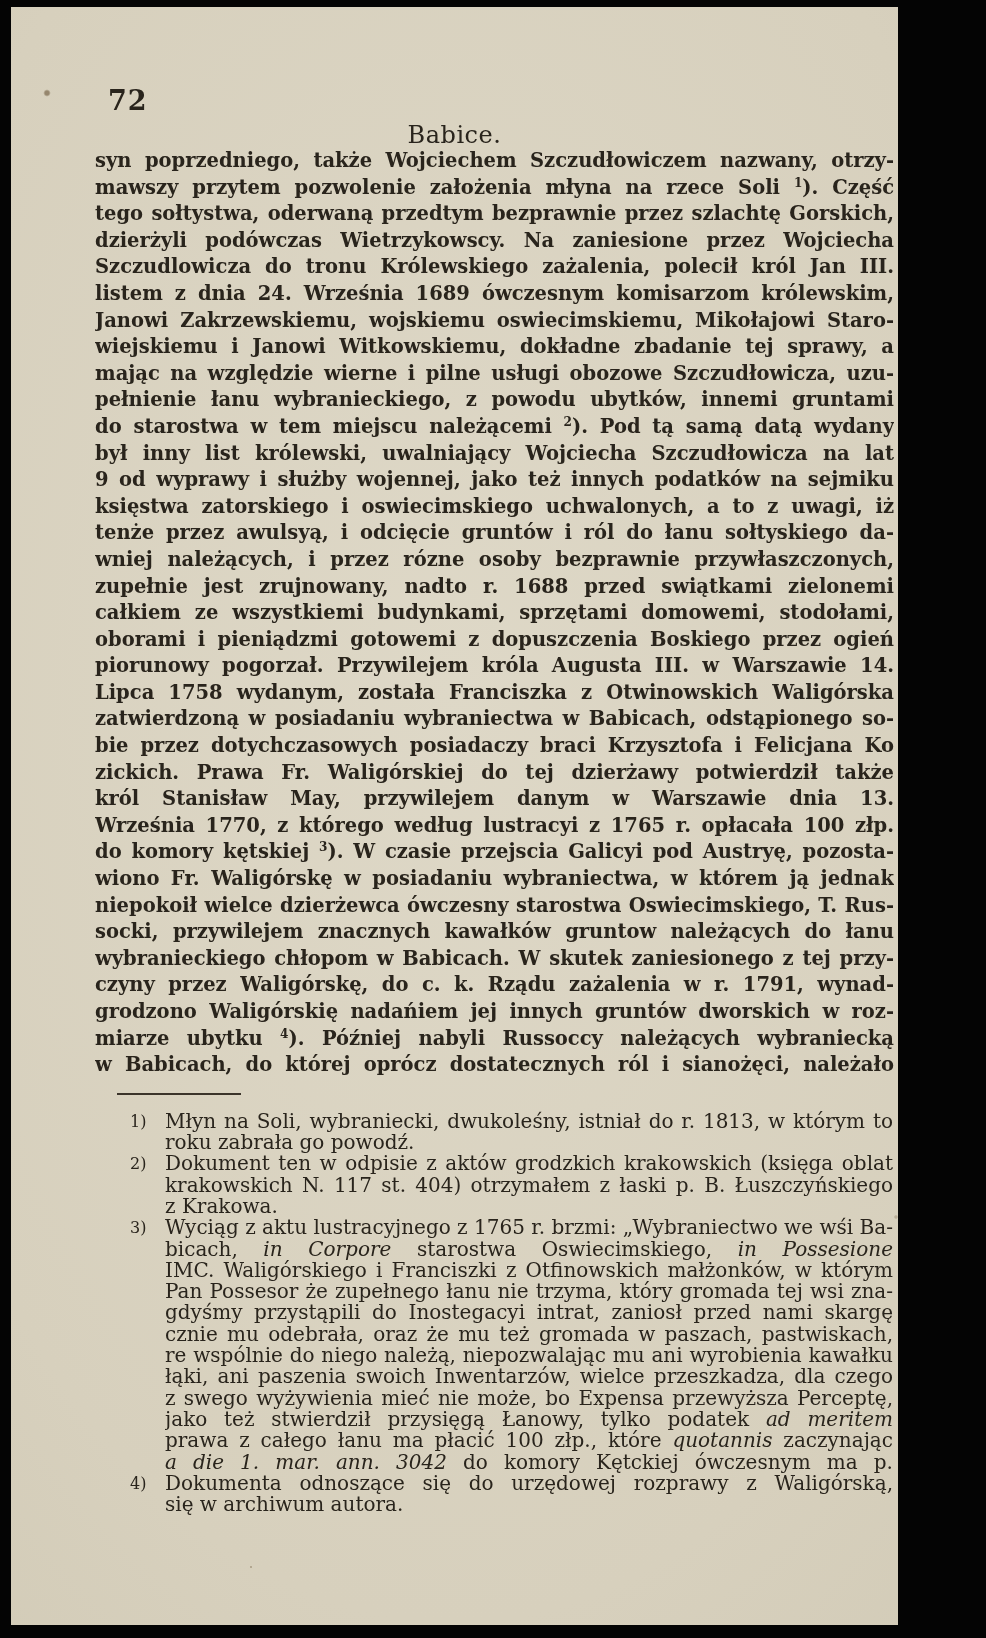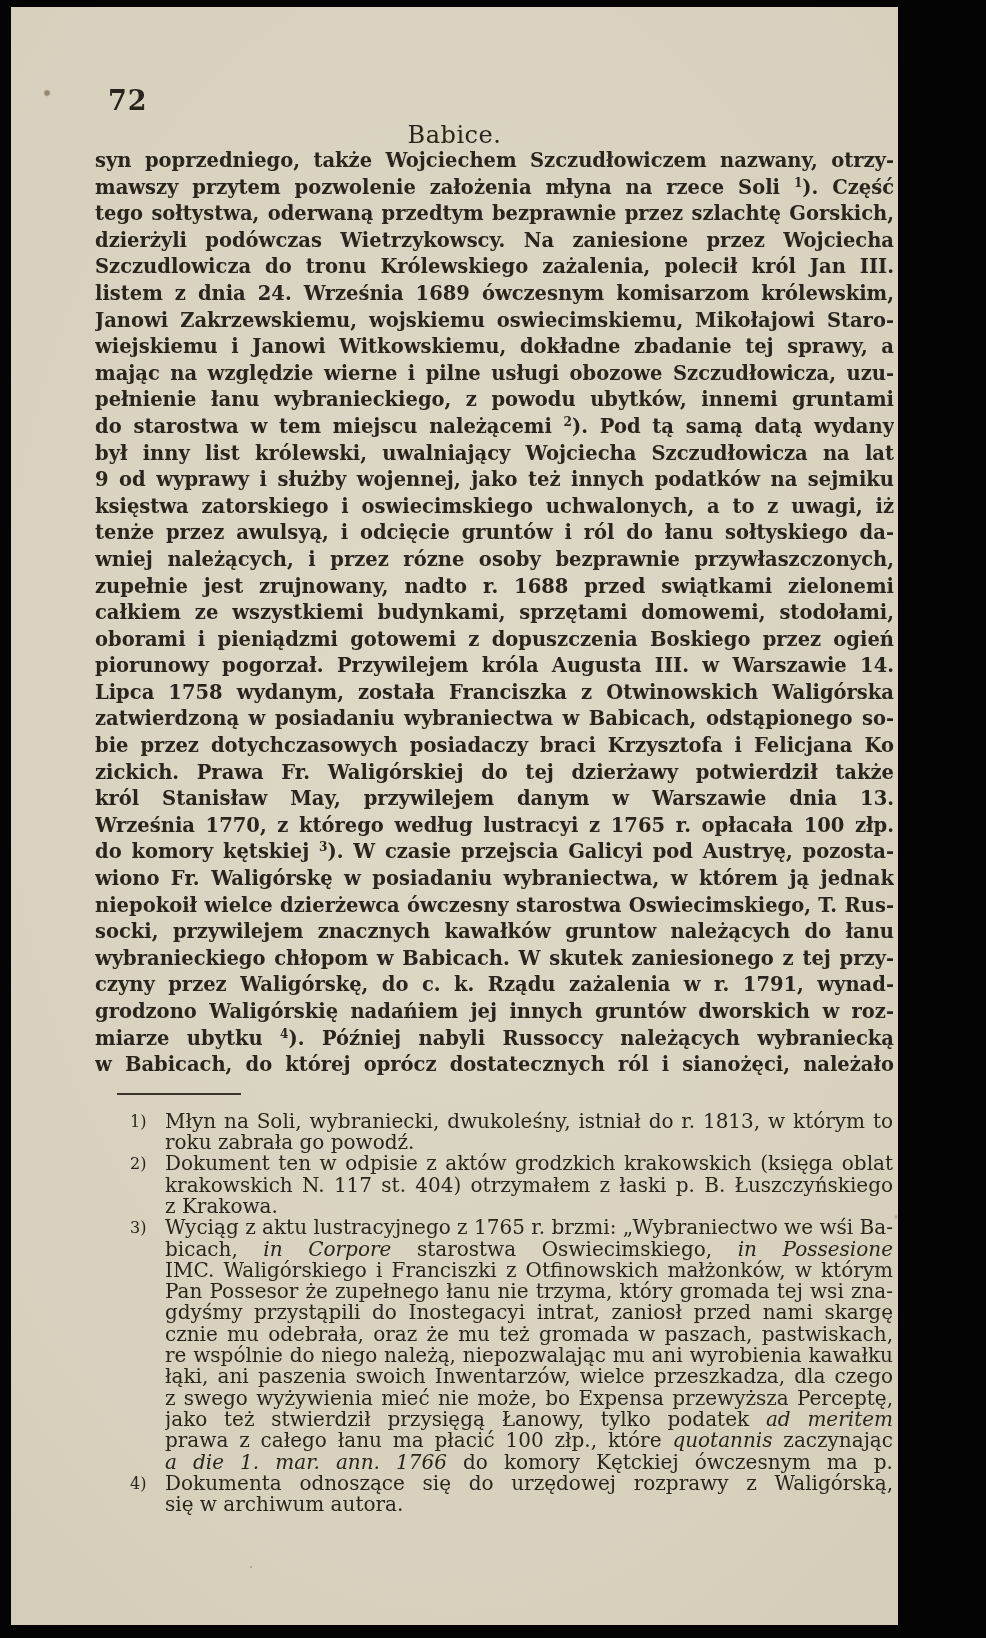--- a/index.html
+++ b/index.html
@@ -130,21 +130,21 @@
             <div class="tline"><span>bicach, </span><span class="it">in Corpore</span><span> starostwa Oswiecimskiego, </span><span class="it">in Possesione</span><span> urodzonego</span></div>
             <div class="tline"><span>IMC. Waligórskiego i Franciszki z Otfinowskich małżonków, w którym</span></div>
             <div class="tline"><span>Pan Possesor że zupełnego łanu nie trzyma, który gromada tej wsi zna-</span></div>
             <div class="tline"><span>gdyśmy przystąpili do Inostegacyi intrat, zaniosł przed nami skargę IMC.</span></div>
             <div class="tline"><span>cznie mu odebrała, oraz że mu też gromada w paszach, pastwiskach, któ-</span></div>
             <div class="tline"><span>re wspólnie do niego należą, niepozwalając mu ani wyrobienia kawałku</span></div>
             <div class="tline"><span>łąki, ani paszenia swoich Inwentarzów, wielce przeszkadza, dla czego gdy</span></div>
             <div class="tline"><span>z swego wyżywienia mieć nie może, bo Expensa przewyższa Perceptę,</span></div>
             <div class="tline"><span>jako też stwierdził przysięgą Łanowy, tylko podatek </span><span class="it">ad meritem</span><span> dawnego</span></div>
             <div class="tline"><span>prawa z całego łanu ma płacić 100 złp., które </span><span class="it">quotannis</span><span> zaczynając ratę</span></div>
-            <div class="tline"><span class="it">a die 1. mar. ann. 1766</span><span> do komory Kętckiej ówczesnym ma p. Possesor.“</span></div>
+            <div class="tline"><span class="it">a die 1. mar. ann. 3042</span><span> do komory Kętckiej ówczesnym ma p. Possesor.“</span></div>
           </div>
       </div>
       <div class="footnote">
         <span class="fn-num">4)</span>
         <div class="fn-body">
             <div class="tline"><span>Dokumenta odnoszące się do urzędowej rozprawy z Waligórską, znachodzą</span></div>
             <div class="tline no-just"><span>się w archiwum autora.</span></div>
           </div>
       </div>
     </div>

